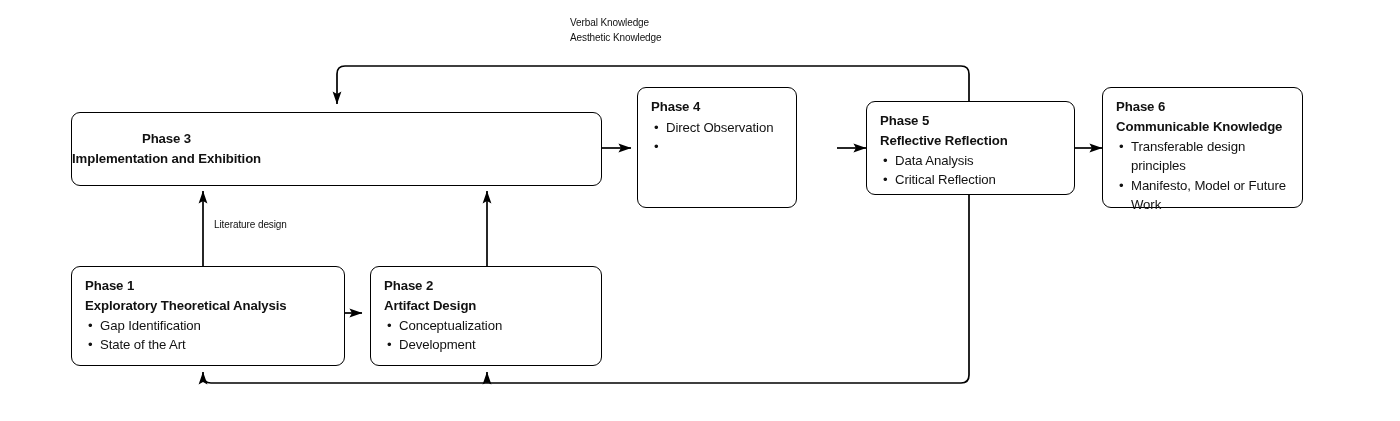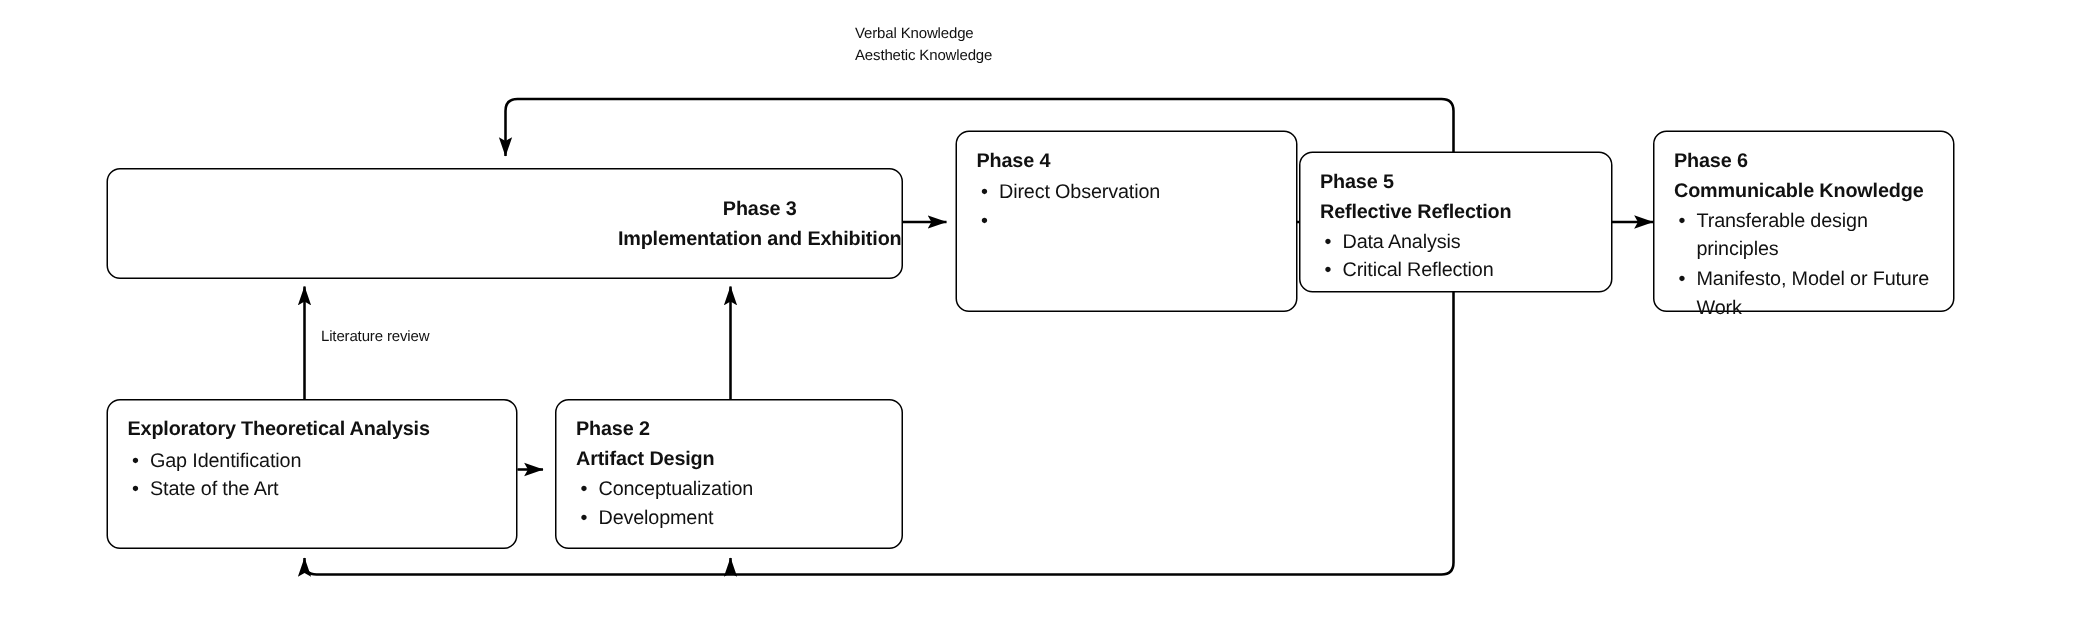--- a/index.html
+++ b/index.html
@@ -53,21 +53,21 @@
     letter-spacing: -0.1px;
   }
   .box li .bdot {
     position: absolute;
     left: 3px;
     top: 0;
   }
   .box.center {
     display: flex;
     flex-direction: column;
-    align-items: flex-end;
+    align-items: flex-start;
     justify-content: center;
     padding: 0;
   }
   .box.center .hdr {
     text-align: center;
   }
   .edge-label {
     position: absolute;
     font-size: 10px;
     line-height: 1.47;
@@ -114,21 +114,21 @@
     </g>
   </svg>
 
   <div class="box center" style="left:71px; top:112px; width:531px; height:74px;">
     <div class="hdr">
       <span>Phase 3</span><br>
       <span>Implementation and Exhibition</span>
     </div>
   </div>
 
-  <div class="box" style="left:637px; top:87px; width:228px; height:121px;">
+  <div class="box" style="left:637px; top:87px; width:160px; height:121px;">
     <div class="hdr">Phase 4</div>
     <ul>
       <li><span class="bdot">•</span><span>Direct Observation</span></li>
       <li><span class="bdot">•</span></li>
     </ul>
   </div>
 
   <div class="box" style="left:866px; top:101px; width:209px; height:94px;">
     <div class="hdr">Phase 5</div>
     <div class="hdr">Reflective Reflection</div>
@@ -141,20 +141,21 @@
   <div class="box" style="left:1102px; top:87px; width:201px; height:121px;">
     <div class="hdr">Phase 6</div>
     <div class="hdr">Communicable Knowledge</div>
     <ul>
       <li><span class="bdot">•</span><span>Transferable design principles</span></li>
       <li><span class="bdot">•</span><span>Manifesto, Model or Future Work</span></li>
     </ul>
   </div>
 
   <div class="box" style="left:71px; top:266px; width:274px; height:100px;">
+    <div class="hdr">Phase 1</div>
     <div class="hdr">Exploratory Theoretical Analysis</div>
     <ul>
       <li><span class="bdot">•</span><span>Gap Identification</span></li>
       <li><span class="bdot">•</span><span>State of the Art</span></li>
     </ul>
   </div>
 
   <div class="box" style="left:370px; top:266px; width:232px; height:100px;">
     <div class="hdr">Phase 2</div>
     <div class="hdr">Artifact Design</div>
@@ -163,17 +164,17 @@
       <li><span class="bdot">•</span><span>Development</span></li>
     </ul>
   </div>
 
   <div class="edge-label" style="left:570px; top:16px;">
     <div>Verbal Knowledge</div>
     <div>Aesthetic Knowledge</div>
   </div>
 
   <div class="edge-label" style="left:214px; top:218px;">
-    <div>Literature review</div>
+    <div>Literature design</div>
   </div>
 
 
 </div>
 
 </body></html>

